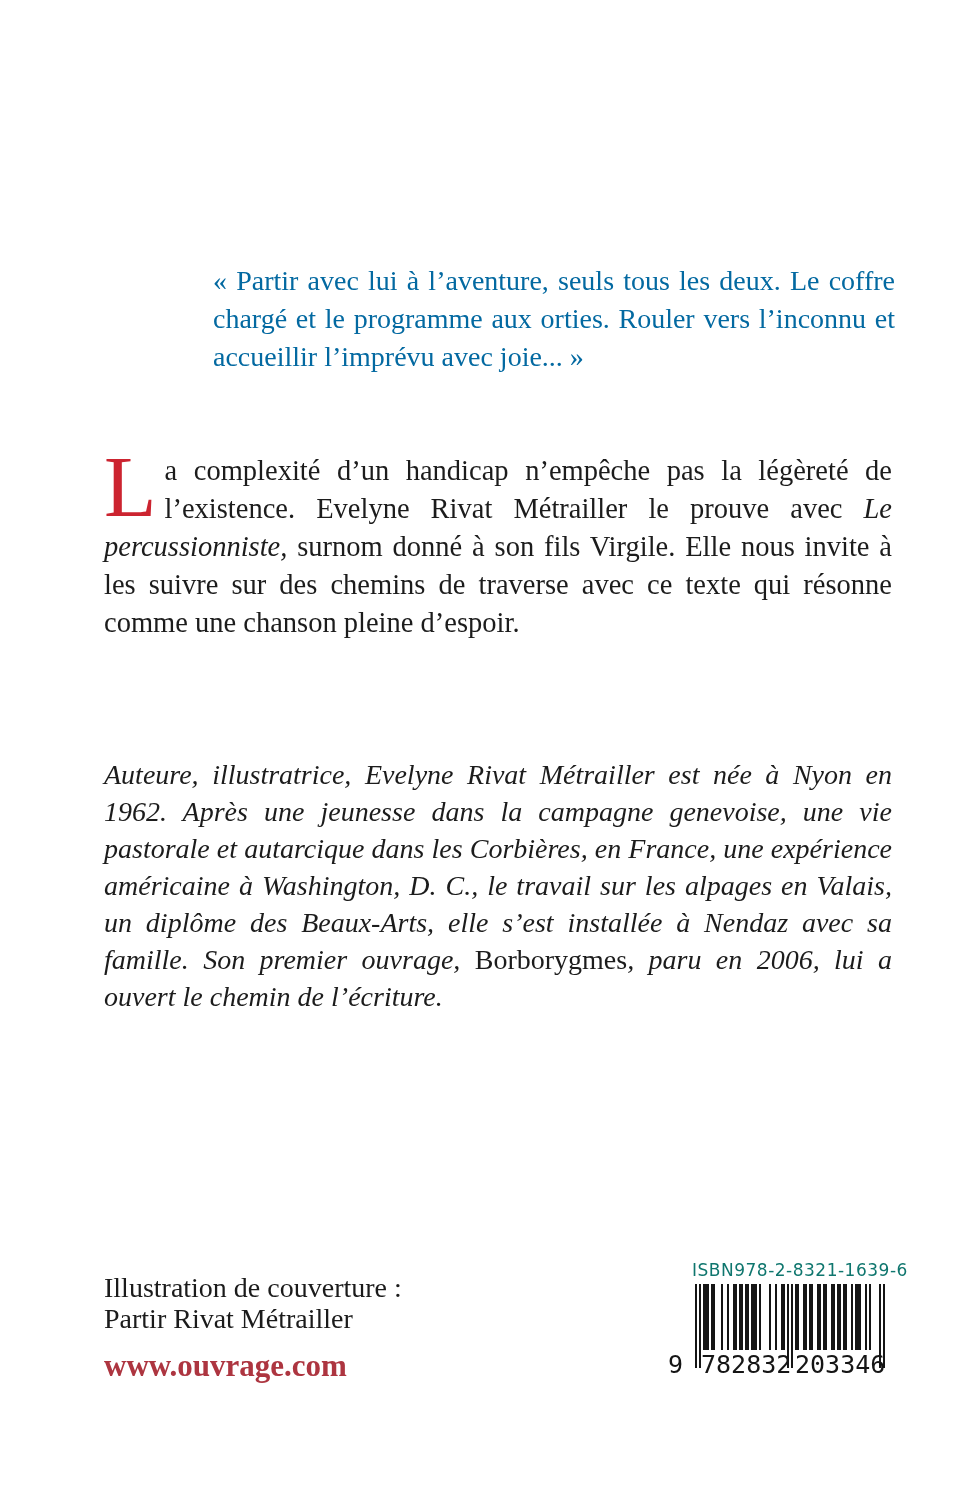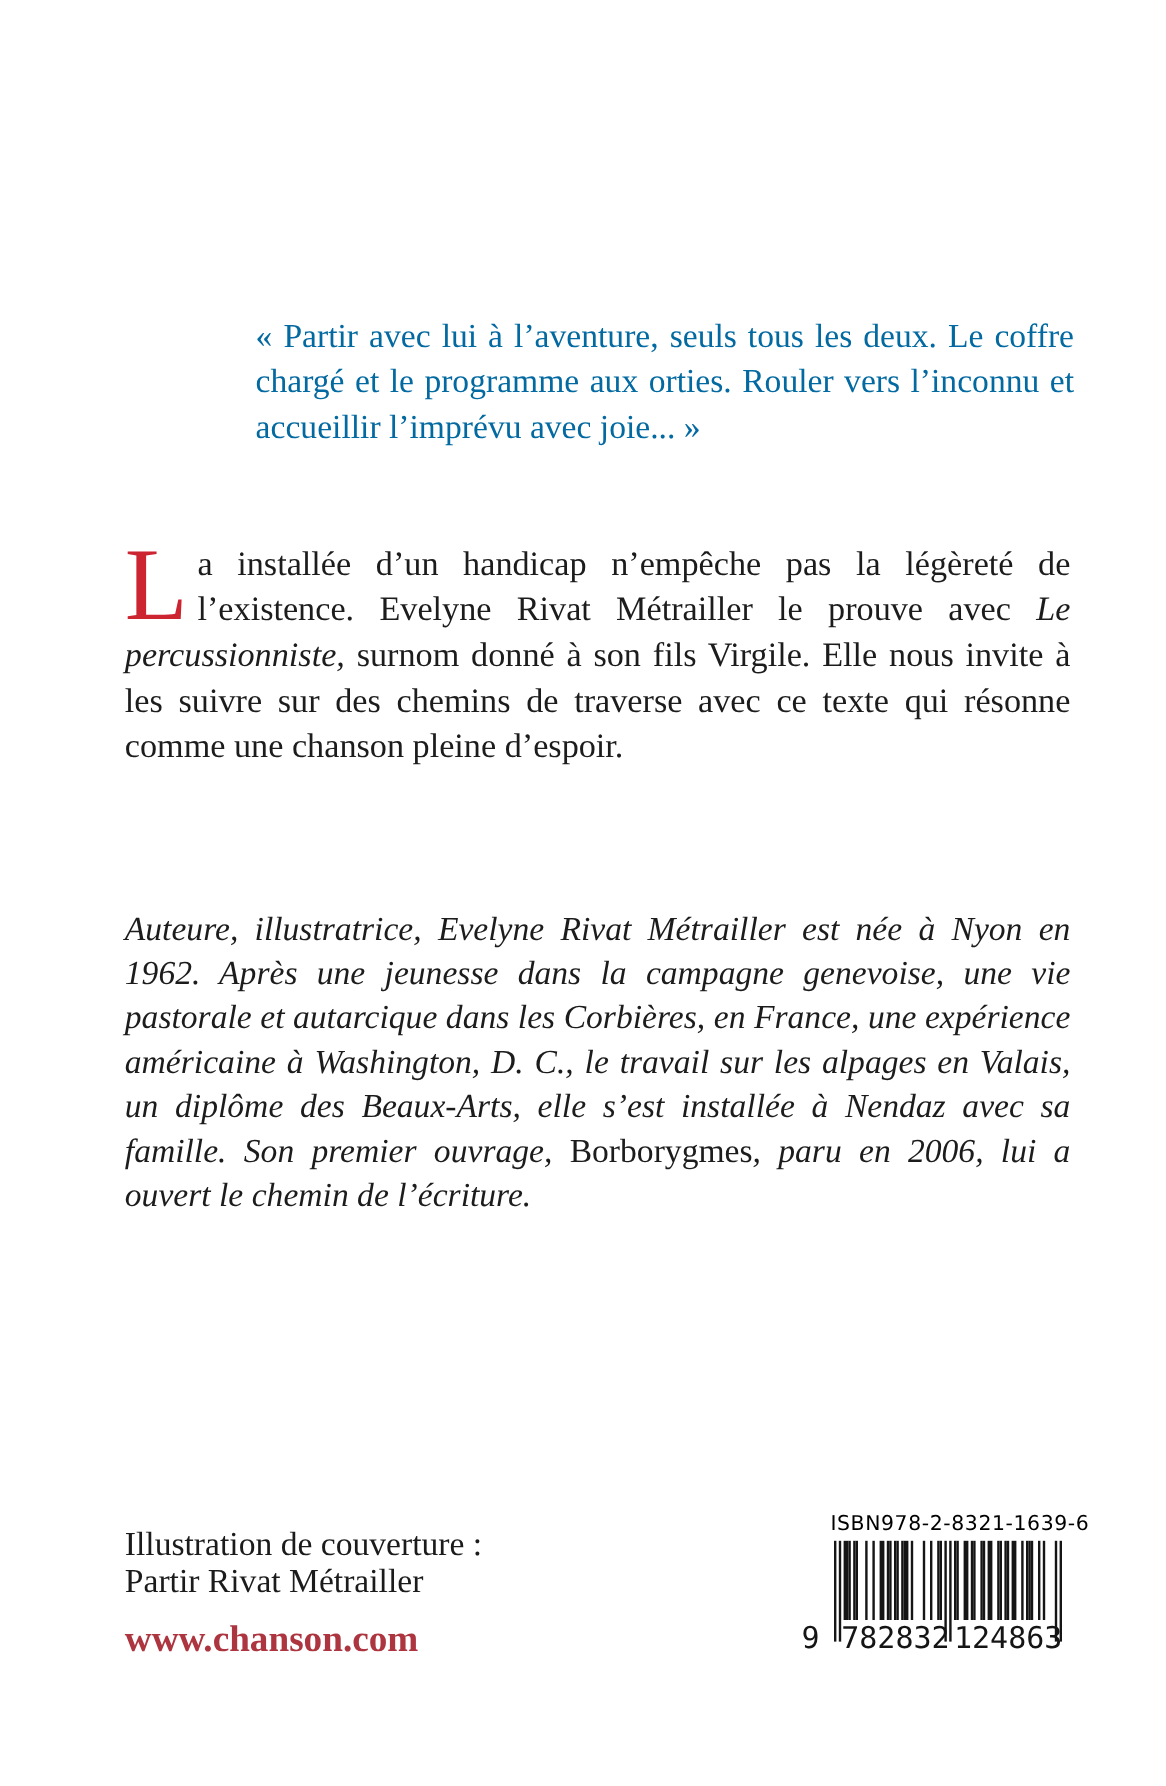--- a/index.html
+++ b/index.html
@@ -72,21 +72,21 @@
     left: 662px; top: 1256px;
     width: 250px; height: 134px;
     background: #ffffff;
   }
   .isbn-row {
     position: absolute;
     left: 30px; top: 4px; width: 206px;
     display: flex; justify-content: space-between;
     font-family: "DejaVu Sans", sans-serif;
     font-size: 17px; letter-spacing: 0.5px;
-    color: #000000;
+    color: #0f766e;
     white-space: nowrap;
   }
   .bars {
     position: absolute;
     left: 33px; top: 28px;
     display: flex; align-items: flex-start;
   }
   .bars .m { width: 2px; height: 66px; }
   .bars .m.b { background: #151515; }
   .bars .m.g { height: 84px; }
@@ -102,33 +102,33 @@
   .d-right { left: 133px; width: 84px; text-align: center; }
 </style>
 </head>
 <body>
 
 <div>
 
   <p class="pull-quote">« Partir avec lui à l’aventure, seuls tous les deux. Le coffre chargé et le programme aux orties. Rouler vers l’inconnu et accueillir l’imprévu avec joie... »</p>
 
   <div class="synopsis">
-    <span class="dropcap">L</span><span>a installée d’un handicap n’empêche pas la légèreté de l’existence. Evelyne Rivat Métrailler le prouve avec </span><span class="book-title-inline">Le percussionniste,</span><span> surnom donné à son fils Virgile. Elle nous invite à les suivre sur des chemins de traverse avec ce texte qui résonne comme une chanson pleine d’espoir.</span>
+    <span class="dropcap">L</span><span>a complexité d’un handicap n’empêche pas la légèreté de l’existence. Evelyne Rivat Métrailler le prouve avec </span><span class="book-title-inline">Le percussionniste,</span><span> surnom donné à son fils Virgile. Elle nous invite à les suivre sur des chemins de traverse avec ce texte qui résonne comme une chanson pleine d’espoir.</span>
   </div>
 
   <div class="bio">
     <span>Auteure, illustratrice, Evelyne Rivat Métrailler est née à Nyon en 1962. Après une jeunesse dans la campagne genevoise, une vie pastorale et autarcique dans les Corbières, en France, une expérience américaine à Washington, D. C., le travail sur les alpages en Valais, un diplôme des Beaux-Arts, elle s’est installée à Nendaz avec sa famille. Son premier ouvrage, </span><span class="roman">Borborygmes</span><span>, paru en 2006, lui a ouvert le chemin de l’écriture.</span>
   </div>
 
   <div class="credits">
     <div>Illustration de couverture :</div>
     <div>Partir Rivat Métrailler</div>
   </div>
 
-  <div class="website">www.chanson.com</div>
+  <div class="website">www.ouvrage.com</div>
 
   <div class="barcode-box">
     <div class="isbn-row">
       <span>ISBN</span>
       <span>978-2-8321-1639-6</span>
     </div>
     <div class="bars">
         <div class="m b g"></div>
         <div class="m g"></div>
         <div class="m b g"></div>
@@ -220,16 +220,16 @@
         <div class="m"></div>
         <div class="m"></div>
         <div class="m"></div>
         <div class="m"></div>
         <div class="m b g"></div>
         <div class="m g"></div>
         <div class="m b g"></div>
       </div>
     <span class="bc-digit d-first">9</span>
     <span class="bc-digit d-left">782832</span>
-    <span class="bc-digit d-right">124863</span>
+    <span class="bc-digit d-right">203346</span>
   </div>
 
 </div>
 
 </body></html>

